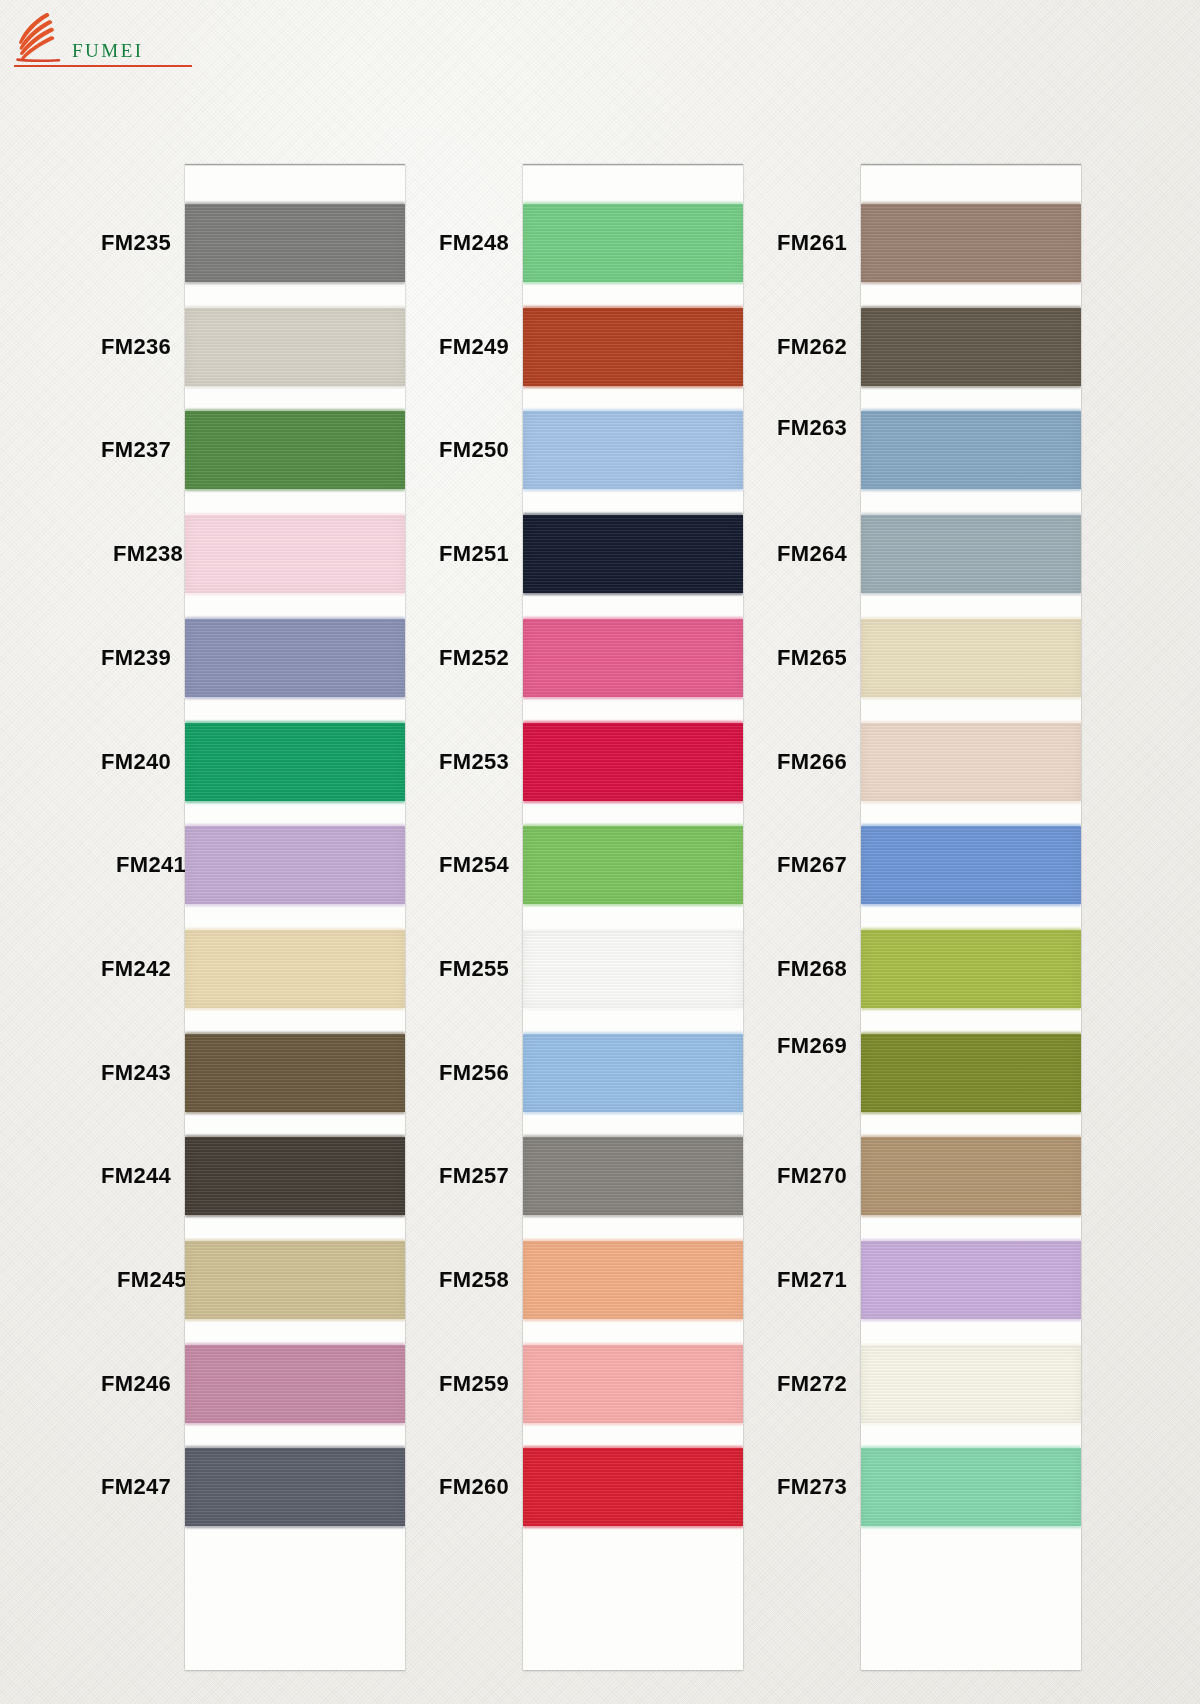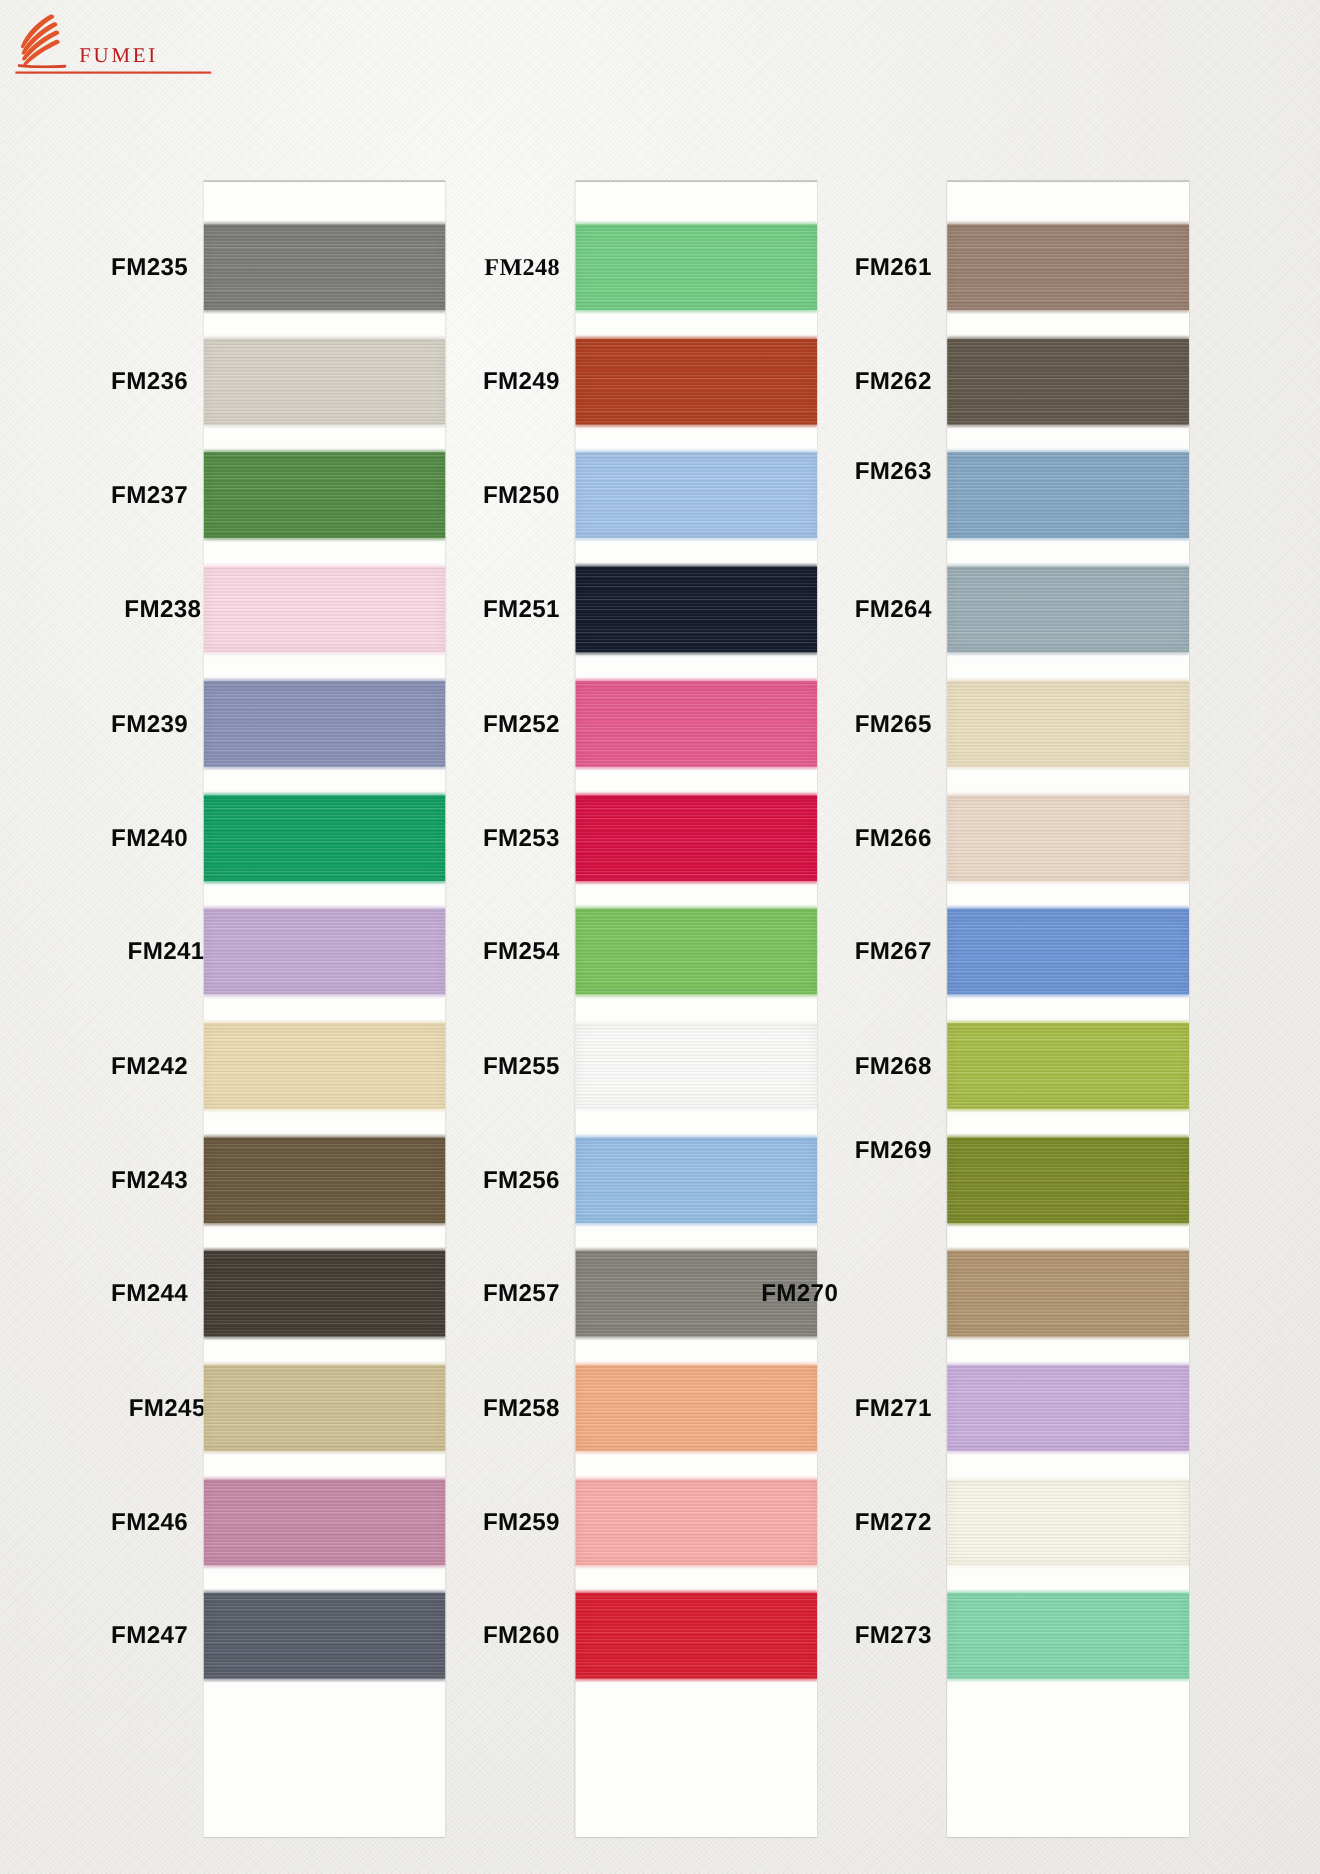--- a/index.html
+++ b/index.html
@@ -21,21 +21,21 @@
   }
 
   
   #logo{
     position:absolute;left:12px;top:12px;width:240px;height:62px;
   }
   #logo .mark{position:absolute;left:0;top:0;width:56px;height:50px;}
   #logo .wordmark{
     position:absolute;left:60px;top:28px;
     font-family:"Liberation Serif", serif;
-    font-size:19px;letter-spacing:2.5px;color:#b91c1c;font-weight:400;
+    font-size:19px;letter-spacing:2.5px;color:#15803d;font-weight:400;
   }
   #logo .rule{
     position:absolute;left:2px;top:53px;width:178px;height:2px;background:#d8452a;
   }
 
   
   .card{
     position:absolute;
     background:#fdfdfc;
     box-shadow:0 1px 2px rgba(0,0,0,.18), 0 0 0 0.5px rgba(0,0,0,.10);
@@ -156,21 +156,21 @@
     </div>
     <div class="swatch" title="FM246" style="top: 1180.7px; height: 78px; background-color: rgb(199, 139, 167);">
       <span class="fuzz-t"></span>
       <span class="fuzz-b"></span>
     </div>
     <div class="swatch" title="FM247" style="top: 1284.4px; height: 78px; background-color: rgb(90, 95, 107);">
       <span class="fuzz-t"></span>
       <span class="fuzz-b"></span>
     </div>
   </div>
-<div class="label" style="left: 339px; width: 170px; top: 232px; font-family: Liberation Serif, serif;">FM248</div>
+<div class="label" style="left: 339px; width: 170px; top: 232px;">FM248</div>
 <div class="label" style="left: 339px; width: 170px; top: 335.7px;">FM249</div>
 <div class="label" style="left: 339px; width: 170px; top: 439.4px;">FM250</div>
 <div class="label" style="left: 339px; width: 170px; top: 543.1px;">FM251</div>
 <div class="label" style="left: 339px; width: 170px; top: 646.8px;">FM252</div>
 <div class="label" style="left: 339px; width: 170px; top: 750.5px;">FM253</div>
 <div class="label" style="left: 339px; width: 170px; top: 854.2px;">FM254</div>
 <div class="label" style="left: 339px; width: 170px; top: 957.9px;">FM255</div>
 <div class="label" style="left: 339px; width: 170px; top: 1061.6px;">FM256</div>
 <div class="label" style="left: 339px; width: 170px; top: 1165.3px;">FM257</div>
 <div class="label" style="left: 339px; width: 170px; top: 1269px;">FM258</div>
@@ -232,21 +232,21 @@
   </div>
 <div class="label" style="left: 677px; width: 170px; top: 232px;">FM261</div>
 <div class="label" style="left: 677px; width: 170px; top: 335.7px;">FM262</div>
 <div class="label" style="left: 677px; width: 170px; top: 417px;">FM263</div>
 <div class="label" style="left: 677px; width: 170px; top: 543.1px;">FM264</div>
 <div class="label" style="left: 677px; width: 170px; top: 646.8px;">FM265</div>
 <div class="label" style="left: 677px; width: 170px; top: 750.5px;">FM266</div>
 <div class="label" style="left: 677px; width: 170px; top: 854.2px;">FM267</div>
 <div class="label" style="left: 677px; width: 170px; top: 957.9px;">FM268</div>
 <div class="label" style="left: 677px; width: 170px; top: 1035px;">FM269</div>
-<div class="label" style="left: 642px; width: 170px; top: 1165.3px; text-align: center;">FM270</div>
+<div class="label" style="left: 677px; width: 170px; top: 1165.3px;">FM270</div>
 <div class="label" style="left: 677px; width: 170px; top: 1269px;">FM271</div>
 <div class="label" style="left: 677px; width: 170px; top: 1372.7px;">FM272</div>
 <div class="label" style="left: 677px; width: 170px; top: 1476.4px;">FM273</div>
 <div class="card" style="left: 861px; top: 164px; width: 220px; height: 1506px;">
     <div class="swatch" title="FM261" style="top: 40px; height: 78px; background-color: rgb(155, 130, 114);">
       <span class="fuzz-t"></span>
       <span class="fuzz-b"></span>
     </div>
     <div class="swatch" title="FM262" style="top: 143.7px; height: 78px; background-color: rgb(98, 90, 75);">
       <span class="fuzz-t"></span>

